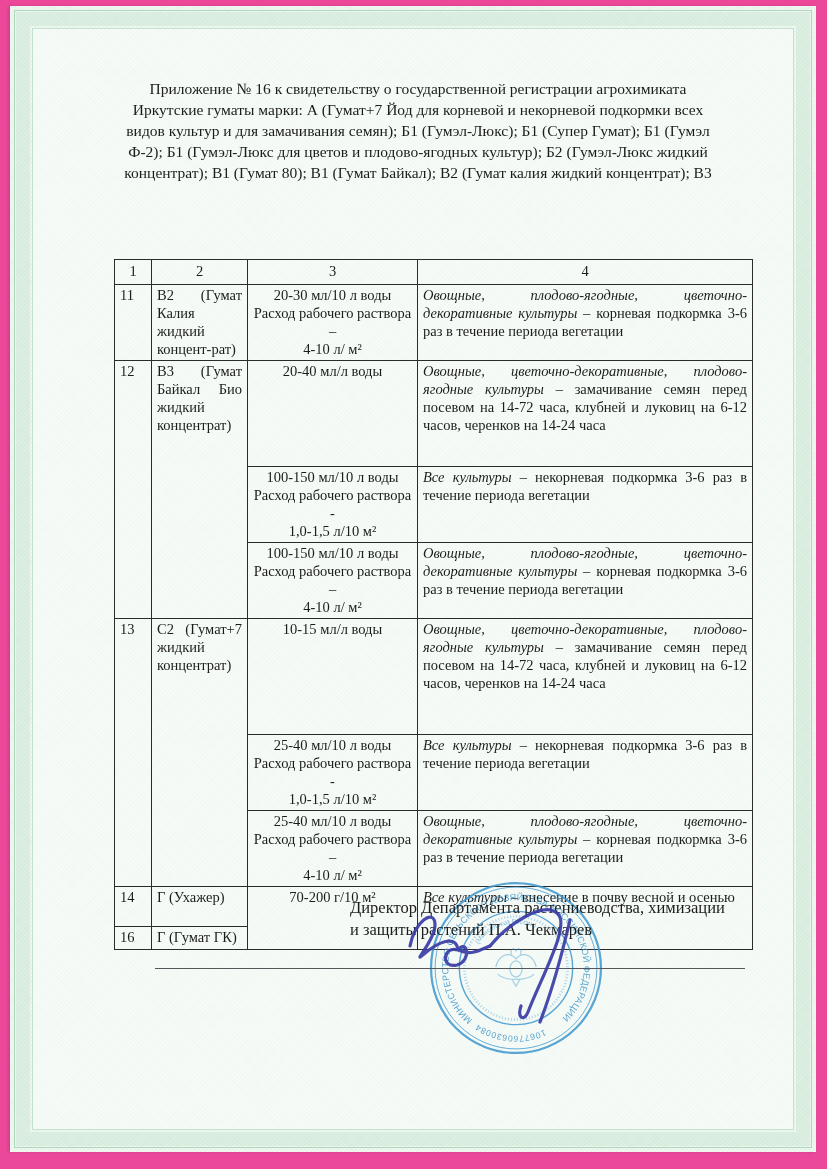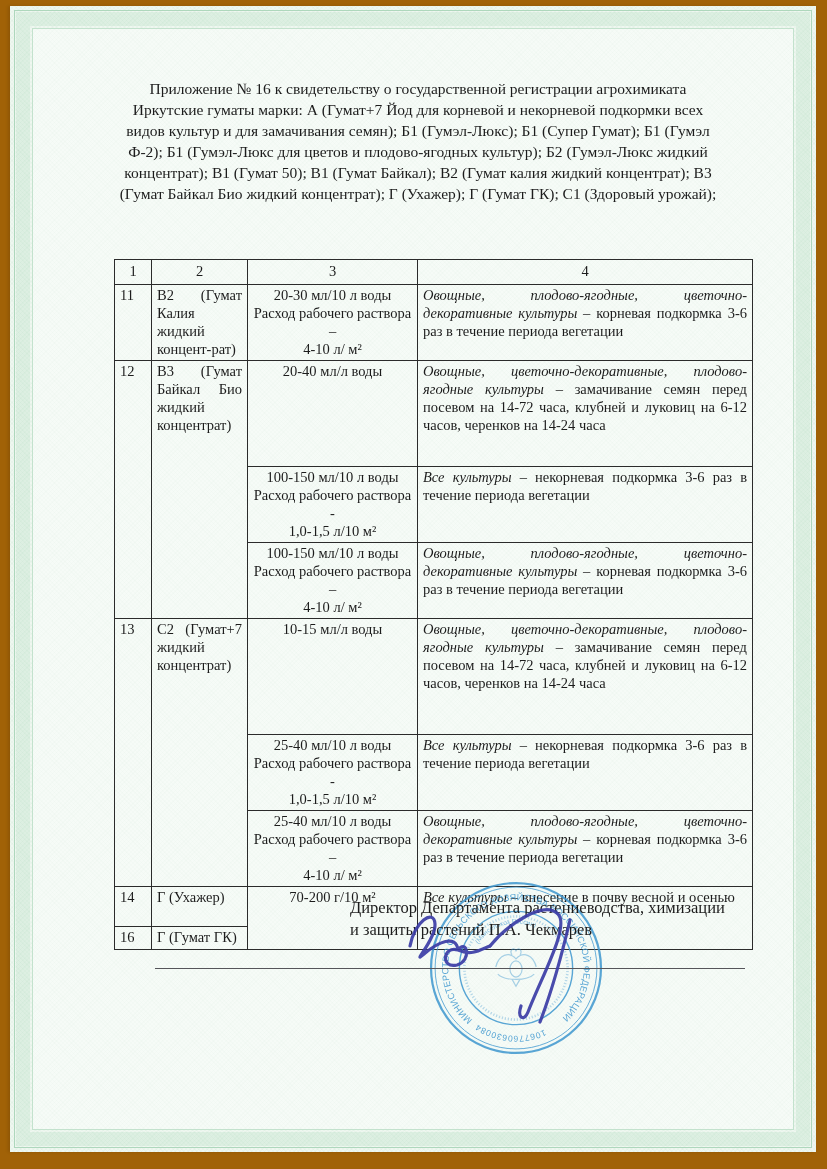--- a/index.html
+++ b/index.html
@@ -1,17 +1,17 @@
 <!DOCTYPE html>
 <html><head>
 <meta charset="utf-8">
 <style>
   html,body{margin:0;padding:0;background:#ffffff;width:827px;height:1169px;overflow:hidden;
     font-family:"Liberation Serif","DejaVu Serif",serif;color:#1c1c1c;}
-  .page{position:relative;width:827px;height:1169px;background:#a16207;}
+  .page{position:relative;width:827px;height:1169px;background:#ec4899;}
   .paper{position:absolute;left:10px;top:6px;width:806px;height:1146px;background-color:#eff7f0;
     background-image:repeating-linear-gradient(45deg,rgba(150,205,170,.07) 0 1px,transparent 1px 3px),
                      repeating-linear-gradient(-45deg,rgba(150,205,170,.07) 0 1px,transparent 1px 3px);
     box-shadow:-2px 0 3px rgba(0,0,0,.12);}
   .frame-outer{position:absolute;inset:4px;border:1px solid #aed7bc;pointer-events:none;}
   .frame-band{position:absolute;inset:6px;border:14px solid rgba(167,214,182,.25);pointer-events:none;}
   .frame-inner{position:absolute;inset:22px;border:1px solid #c3e2cd;background:rgba(255,255,255,.45);pointer-events:none;}
   .content{position:absolute;inset:0;z-index:2;}
 
   .title-block{position:absolute;left:84px;top:72px;width:648px;text-align:center;
@@ -42,22 +42,21 @@
     <div class="frame-outer"></div>
     <div class="frame-band"></div>
     <div class="frame-inner"></div>
 
     <div class="content">
       <div class="title-block">
         <div>Приложение № 16 к свидетельству о государственной регистрации агрохимиката</div>
         <div>Иркутские гуматы марки: А (Гумат+7 Йод для корневой и некорневой подкормки всех</div>
         <div>видов культур и для замачивания семян); Б1 (Гумэл-Люкс); Б1 (Супер Гумат); Б1 (Гумэл</div>
         <div>Ф-2); Б1 (Гумэл-Люкс для цветов и плодово-ягодных культур); Б2 (Гумэл-Люкс жидкий</div>
-        <div>концентрат); В1 (Гумат 50); В1 (Гумат Байкал); В2 (Гумат калия жидкий концентрат); В3</div>
-        <div>(Гумат Байкал Био жидкий концентрат); Г (Ухажер); Г (Гумат ГК); С1 (Здоровый урожай);</div>
+        <div>концентрат); В1 (Гумат 80); В1 (Гумат Байкал); В2 (Гумат калия жидкий концентрат); В3</div>
       </div>
 
       <table class="dosage">
         <colgroup>
           <col style="width:37px">
             <col style="width:96px">
             <col style="width:170px">
             <col style="width:335px">
         </colgroup>
         <tbody>

